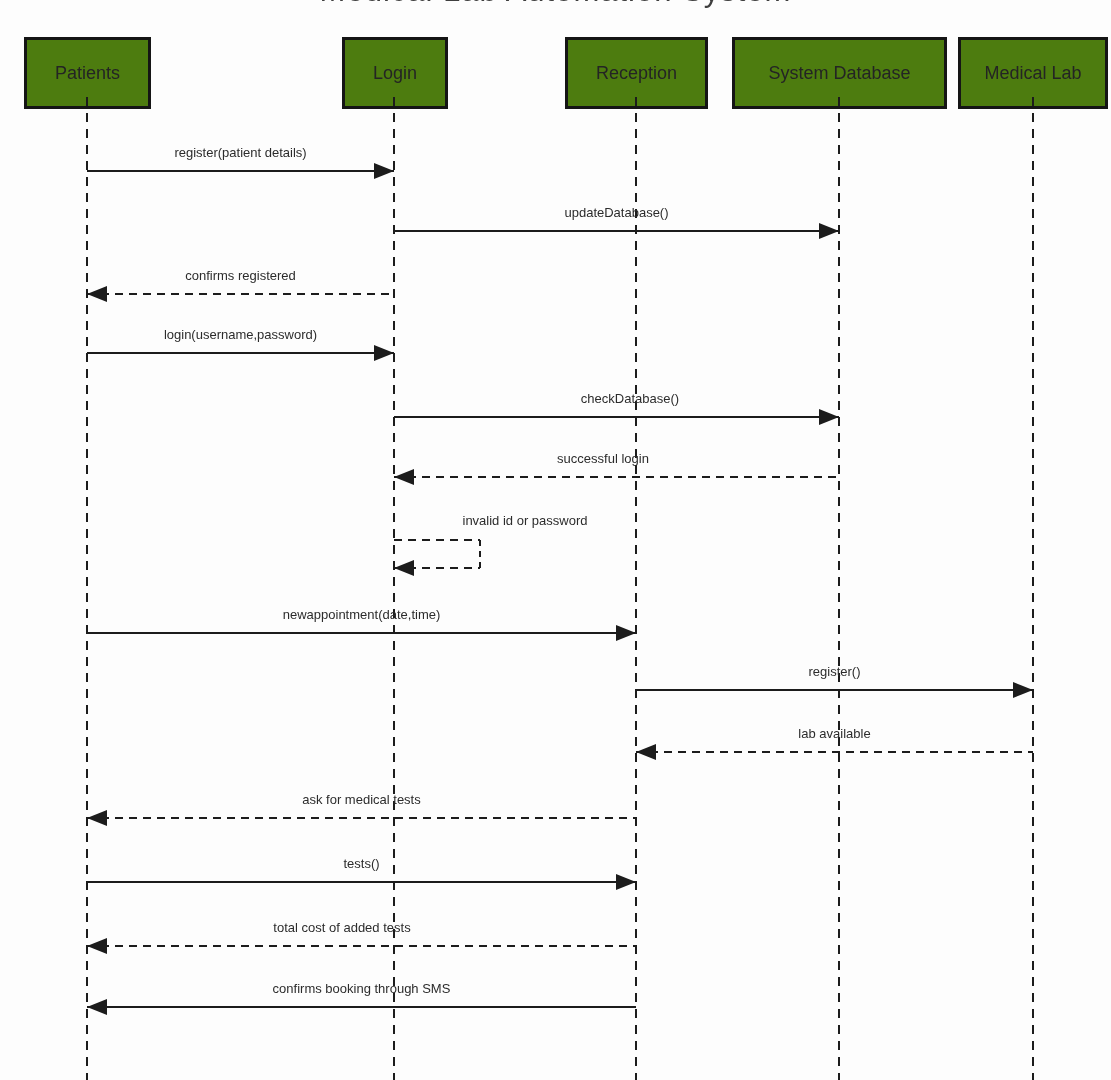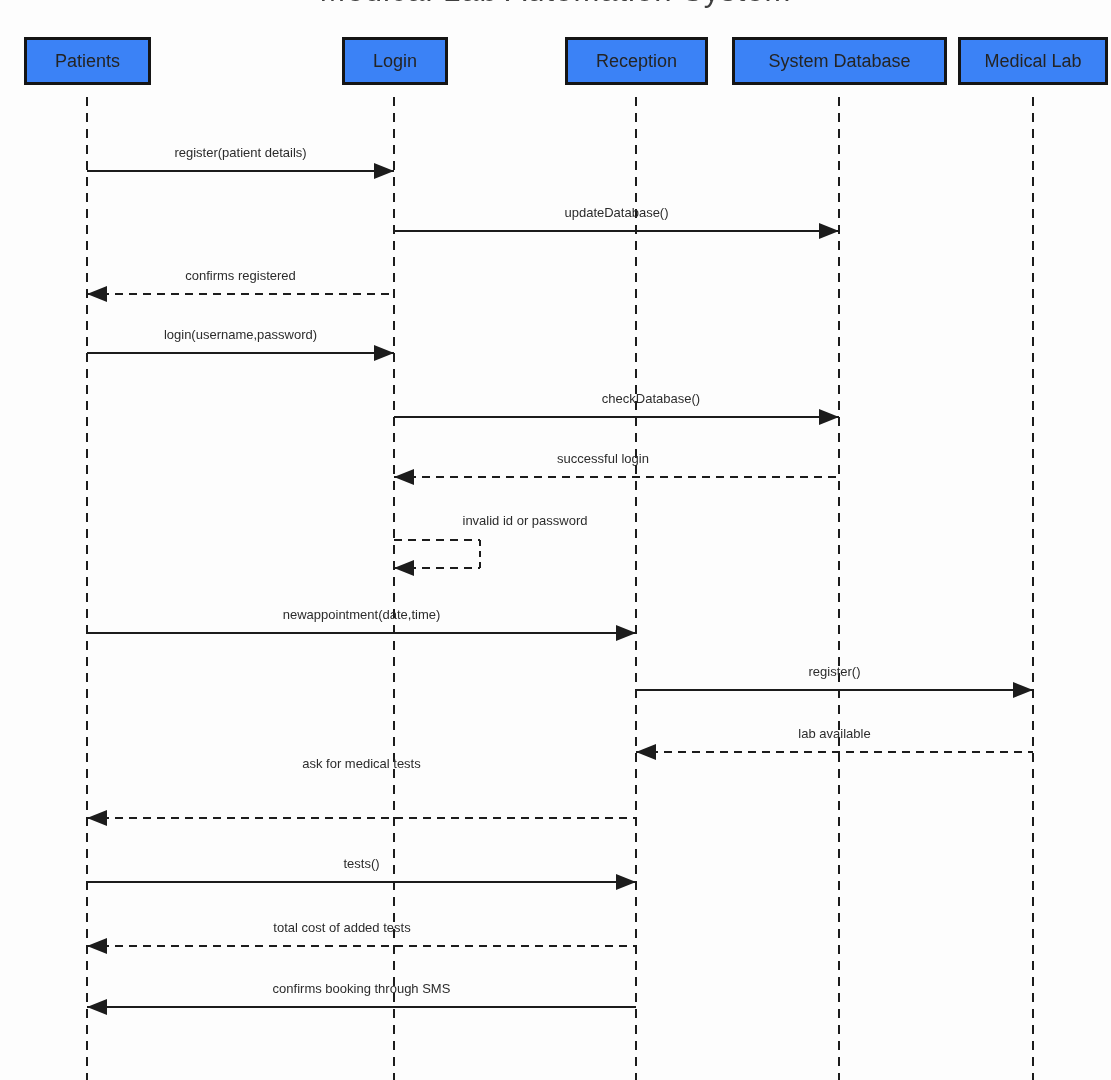--- a/index.html
+++ b/index.html
@@ -6,22 +6,22 @@
   #stage{
     position:relative;width:1111px;height:1080px;overflow:hidden;
     background:var(--bg,#fdfdfd);
     font-family:"Liberation Sans",sans-serif;
   }
   .title{
     position:absolute;top:-27px;left:0;width:100%;text-align:center;
     font-size:31px;letter-spacing:1px;color:#3f3f3f;white-space:nowrap;
   }
   .pbox{
-    position:absolute;top:37px;height:48px;box-sizing:border-box;
-    border:3px solid var(--boxborder,#151515);background:#3b82f6;
+    position:absolute;top:37px;height:72px;box-sizing:border-box;
+    border:3px solid var(--boxborder,#151515);background:#4d7c0f;
     display:flex;align-items:center;justify-content:center;
     font-size:18px;color:#242424;
   }
   .lifeline{
     position:absolute;width:2px;
     background:repeating-linear-gradient(to bottom,var(--line,#2b2b2b) 0 9px,transparent 9px 16px);
   }
   .mline-solid{position:absolute;height:2px;background:var(--line,#1c1c1c);}
   .mline-dashed{
     position:absolute;height:2px;
@@ -71,41 +71,41 @@
     <div class="mhead right" style="left: 819px; top: 223px;"></div>
     <div class="mlabel" style="left: 616.5px; top: 205px;">updateDatabase()</div>
     <div class="mline-dashed" style="left: 87px; top: 293px; width: 307px;"></div>
     <div class="mhead left" style="left: 87px; top: 286px;"></div>
     <div class="mlabel" style="left: 240.5px; top: 268px;">confirms registered</div>
     <div class="mline-solid" style="left: 87px; top: 352px; width: 307px;"></div>
     <div class="mhead right" style="left: 374px; top: 345px;"></div>
     <div class="mlabel" style="left: 240.5px; top: 327px;">login(username,password)</div>
     <div class="mline-solid" style="left: 394px; top: 416px; width: 445px;"></div>
     <div class="mhead right" style="left: 819px; top: 409px;"></div>
-    <div class="mlabel" style="left: 651px; top: 391px;">checkDatabase()</div>
+    <div class="mlabel" style="left: 630px; top: 391px;">checkDatabase()</div>
     <div class="mline-dashed" style="left: 394px; top: 476px; width: 445px;"></div>
     <div class="mhead left" style="left: 394px; top: 469px;"></div>
     <div class="mlabel" style="left: 603px; top: 451px;">successful login</div>
     <div class="mline-dashed" style="left: 394px; top: 539px; width: 86px;"></div>
     <div class="vline-dashed" style="left: 479px; top: 540px; height: 28px;"></div>
     <div class="mline-dashed" style="left: 394px; top: 567px; width: 86px;"></div>
     <div class="mhead left" style="left: 394px; top: 560px;"></div>
     <div class="mlabel" style="left: 525px; top: 513px;">invalid id or password</div>
     <div class="mline-solid" style="left: 87px; top: 632px; width: 549px;"></div>
     <div class="mhead right" style="left: 616px; top: 625px;"></div>
     <div class="mlabel" style="left: 361.5px; top: 607px;">newappointment(date,time)</div>
     <div class="mline-solid" style="left: 636px; top: 689px; width: 397px;"></div>
     <div class="mhead right" style="left: 1013px; top: 682px;"></div>
     <div class="mlabel" style="left: 834.5px; top: 664px;">register()</div>
     <div class="mline-dashed" style="left: 636px; top: 751px; width: 397px;"></div>
     <div class="mhead left" style="left: 636px; top: 744px;"></div>
     <div class="mlabel" style="left: 834.5px; top: 726px;">lab available</div>
     <div class="mline-dashed" style="left: 87px; top: 817px; width: 549px;"></div>
     <div class="mhead left" style="left: 87px; top: 810px;"></div>
-    <div class="mlabel" style="left: 361.5px; top: 756px;">ask for medical tests</div>
+    <div class="mlabel" style="left: 361.5px; top: 792px;">ask for medical tests</div>
     <div class="mline-solid" style="left: 87px; top: 881px; width: 549px;"></div>
     <div class="mhead right" style="left: 616px; top: 874px;"></div>
     <div class="mlabel" style="left: 361.5px; top: 856px;">tests()</div>
     <div class="mline-dashed" style="left: 87px; top: 945px; width: 549px;"></div>
     <div class="mhead left" style="left: 87px; top: 938px;"></div>
     <div class="mlabel" style="left: 342px; top: 920px;">total cost of added tests</div>
     <div class="mline-solid" style="left: 87px; top: 1006px; width: 549px;"></div>
     <div class="mhead left" style="left: 87px; top: 999px;"></div>
     <div class="mlabel" style="left: 361.5px; top: 981px;">confirms booking through SMS</div>
   </div>

